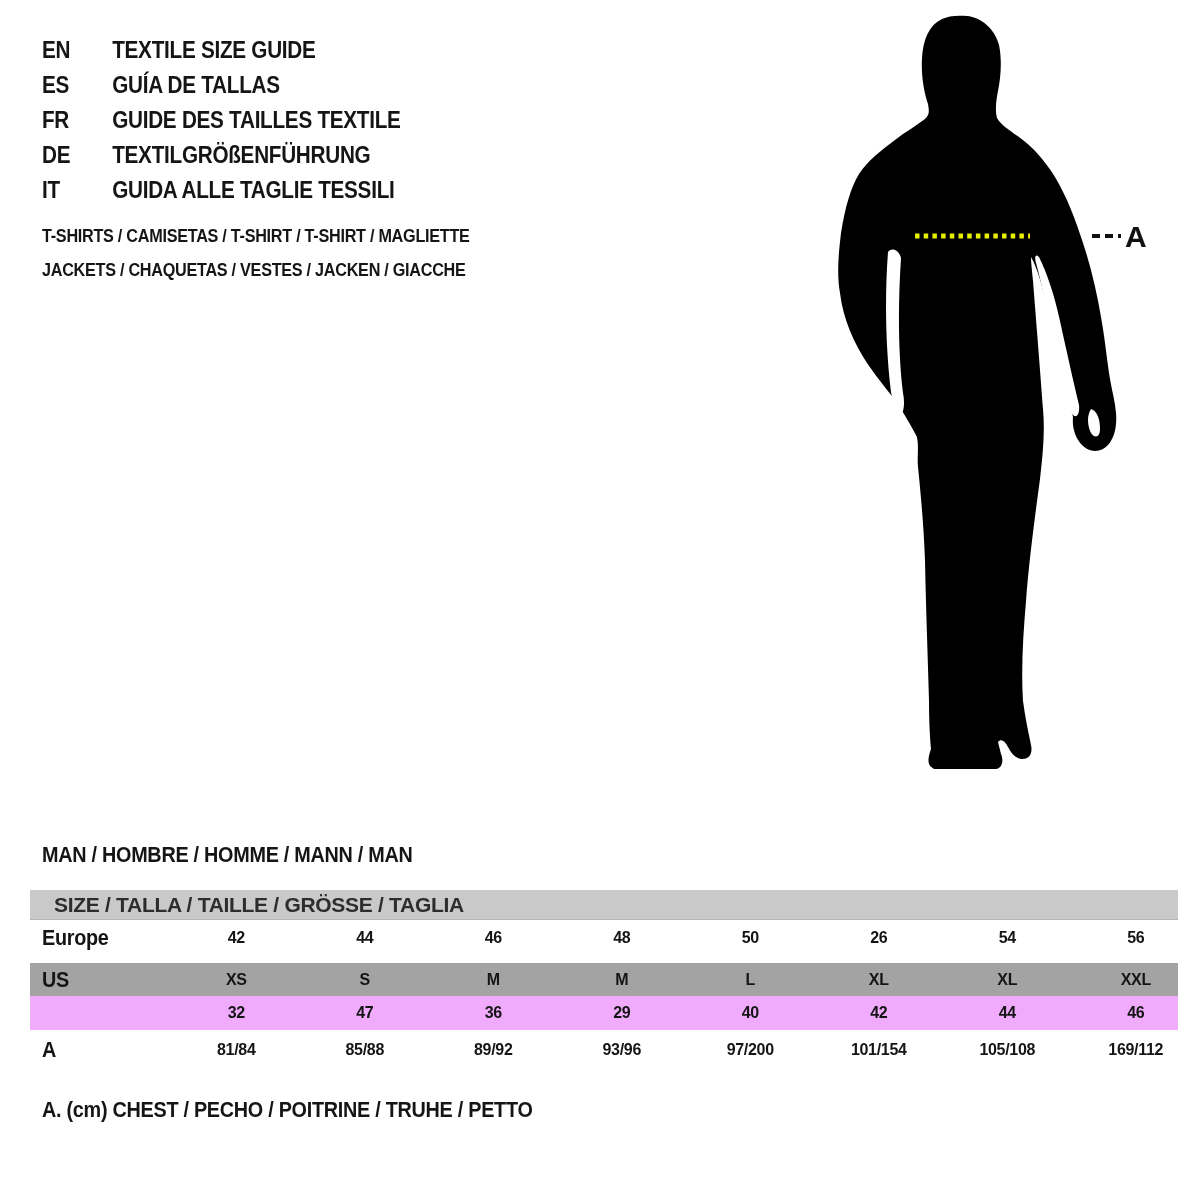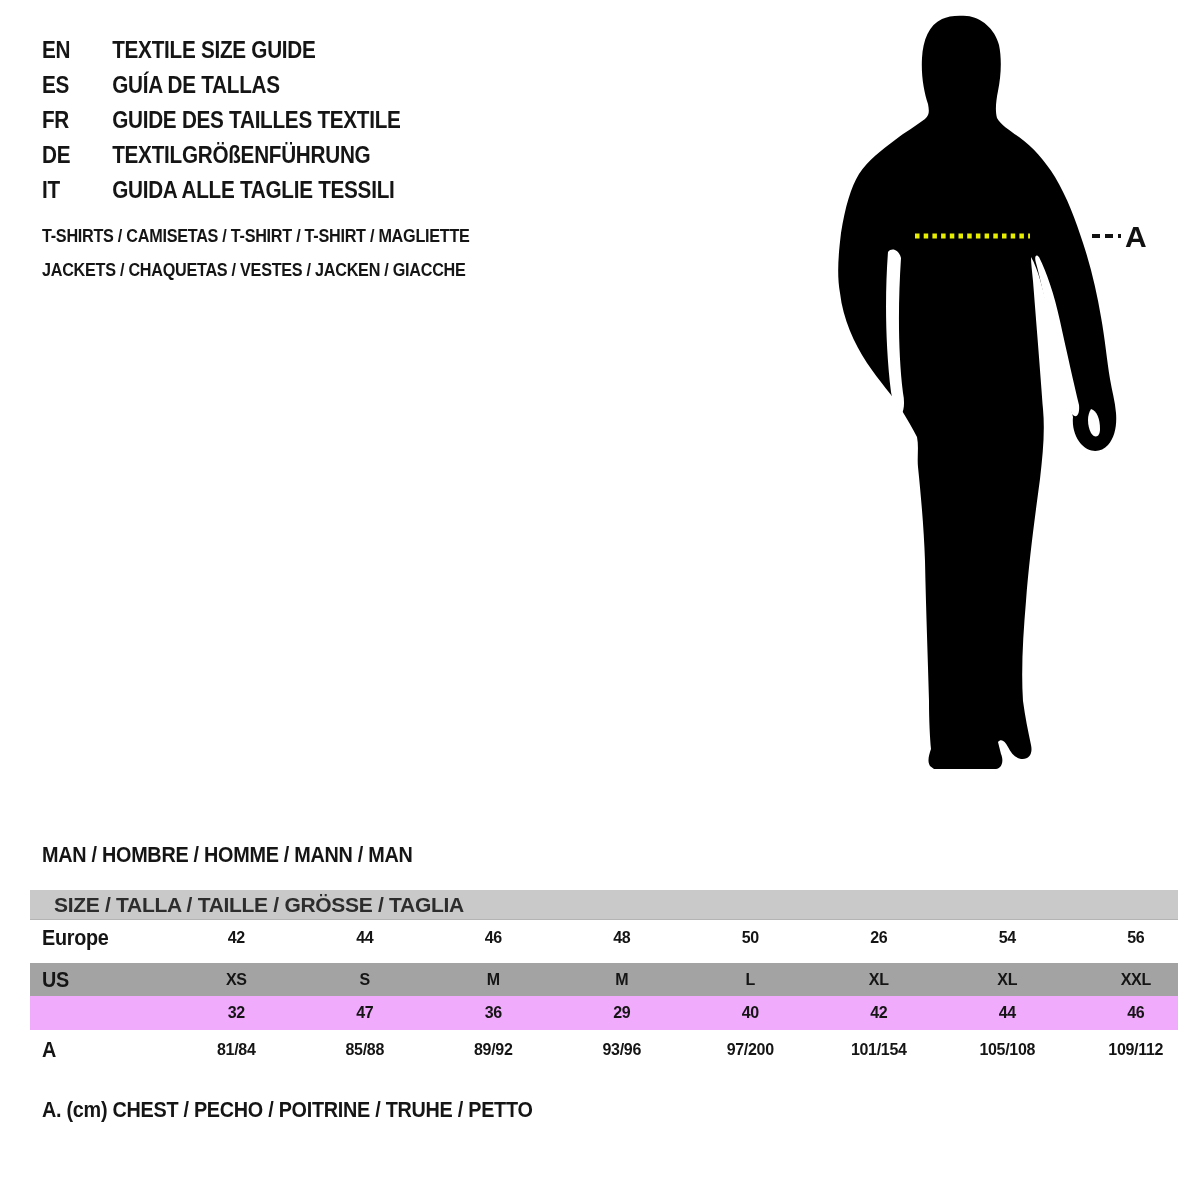--- a/index.html
+++ b/index.html
@@ -147,18 +147,18 @@
   <div class="trow h40">
     <div class="tlabel cond">A</div>
     <div class="tvals">
       <div class="tcell">81/84</div>
       <div class="tcell">85/88</div>
       <div class="tcell">89/92</div>
       <div class="tcell">93/96</div>
       <div class="tcell">97/200</div>
       <div class="tcell">101/154</div>
       <div class="tcell">105/108</div>
-      <div class="tcell">109/112</div>
+      <div class="tcell">169/112</div>
     </div>
   </div>
 </div>
 
 <div class="abs footnote cond">A. (cm) CHEST / PECHO / POITRINE / TRUHE / PETTO</div>
 
 </body></html>

